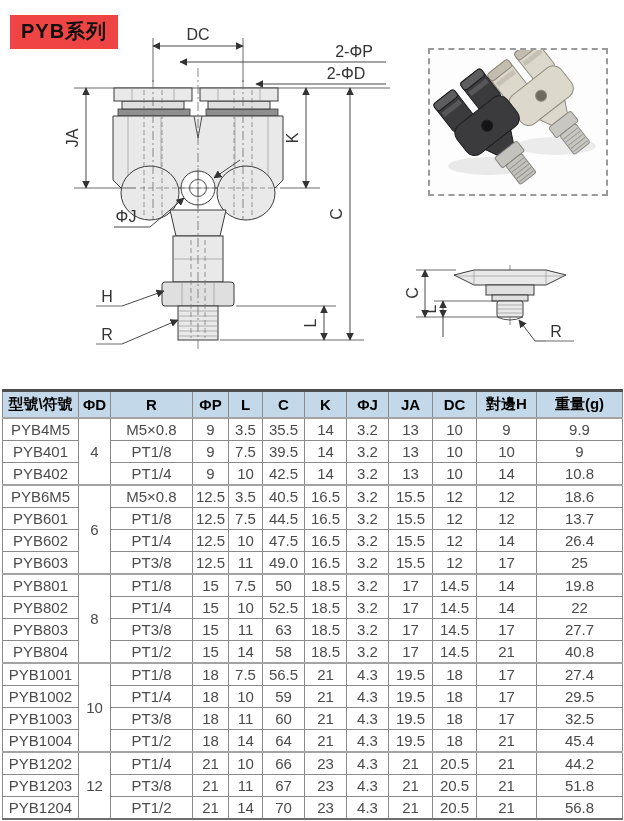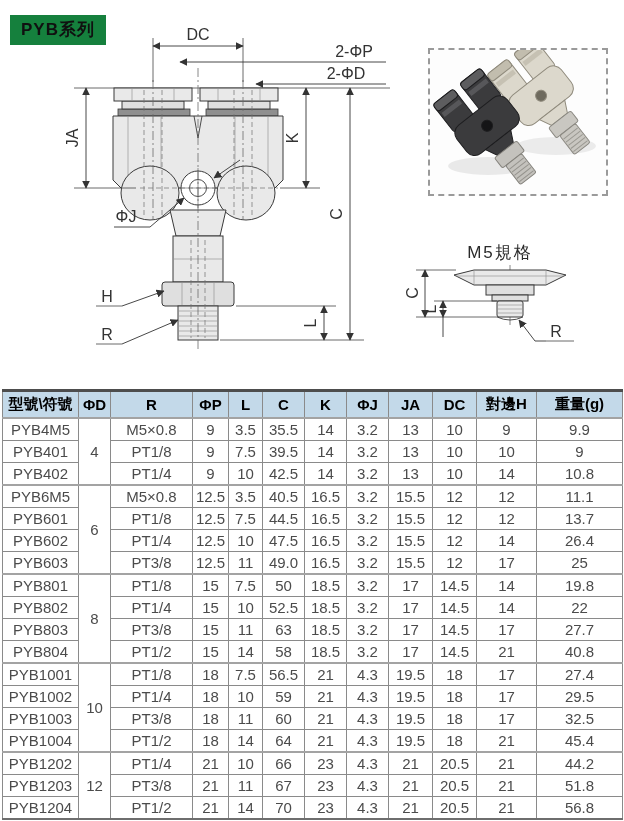--- a/index.html
+++ b/index.html
@@ -1,22 +1,22 @@
 <!DOCTYPE html>
 <html><head>
 <meta charset="utf-8">
 <style>
   html,body{margin:0;padding:0;background:#ffffff;}
   body{width:624px;height:821px;position:relative;font-family:"Liberation Sans",sans-serif;color:#222;}
   .page{position:absolute;inset:0;background:#fff;overflow:hidden;}
 
   .title-badge{
     position:absolute;left:10px;top:15px;
-    background:#15803d;color:#101010;
-    font-size:17px;font-weight:bold;
+    background:#ef4444;color:#101010;
+    font-size:20px;font-weight:bold;
     padding:3px 11px 4px 11px;letter-spacing:1px;
   }
 
   .main-drawing{position:absolute;left:28px;top:10px;width:390px;height:350px;}
   .photo-box{
     position:absolute;left:428px;top:48px;width:180px;height:148px;
     border:2px dashed #9a9a9a;background:#fdfdfd;box-sizing:border-box;
   }
   .m5-title{
     position:absolute;left:418px;top:241px;width:164px;
@@ -190,21 +190,20 @@
           </g>
         </g>
       </defs>
       <ellipse cx="58" cy="116" rx="40" ry="9" fill="rgba(0,0,0,0.08)"></ellipse>
       <ellipse cx="126" cy="96" rx="40" ry="9" fill="rgba(0,0,0,0.07)"></ellipse>
       <use href="#fitshape" class="fit-light" transform="translate(116,52) rotate(-38)"></use>
       <use href="#fitshape" class="fit-dark" transform="translate(62,82) rotate(-38)"></use>
     </svg>
   </div>
 
-  <div class="m5-title">M5規格</div>
   <svg class="m5-drawing" viewBox="0 0 205 95" xmlns="http://www.w3.org/2000/svg">
     <line class="cline" x1="112" y1="2" x2="112" y2="62"></line>
 
     <g>
       <path class="part" d="M56 12 L76 7 L148 7 L168 12 L148 22 L76 22 Z"></path>
       <line class="det" x1="76" y1="8" x2="76" y2="21"></line>
       <line class="det" x1="148" y1="8" x2="148" y2="21"></line>
       <line class="det" x1="58" y1="13" x2="166" y2="13"></line>
       <rect class="part2" x="88" y="22" width="48" height="10"></rect>
       <rect class="part2" x="94" y="32" width="36" height="6"></rect>
@@ -310,21 +309,21 @@
             <td rowspan="4">6</td>
             <td>M5×0.8</td>
             <td>12.5</td>
             <td>3.5</td>
             <td>40.5</td>
             <td>16.5</td>
             <td>3.2</td>
             <td>15.5</td>
             <td>12</td>
             <td>12</td>
-            <td>11.1</td>
+            <td>18.6</td>
           </tr>
           <tr>
             <td>PYB601</td>
             <td>PT1/8</td>
             <td>12.5</td>
             <td>7.5</td>
             <td>44.5</td>
             <td>16.5</td>
             <td>3.2</td>
             <td>15.5</td>

